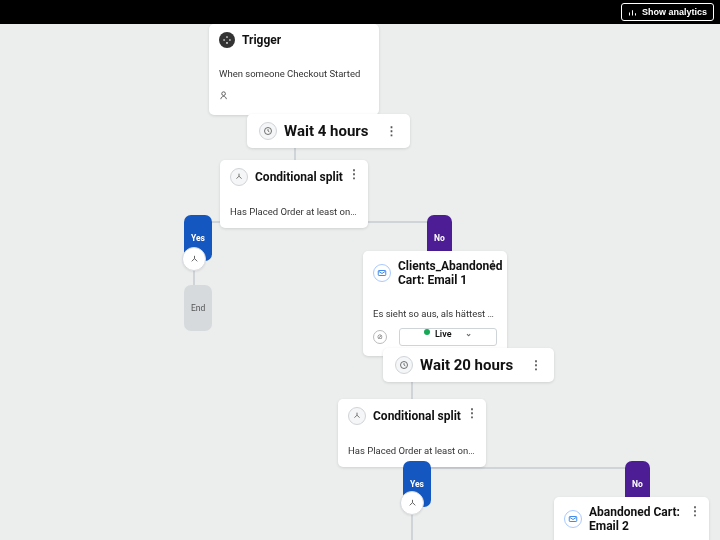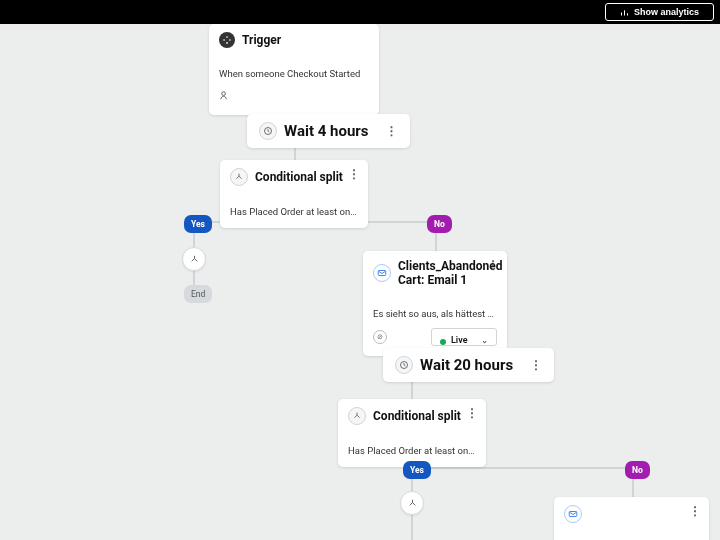--- a/index.html
+++ b/index.html
@@ -1,42 +1,42 @@
 <!DOCTYPE html>
 <html><head>
 <meta charset="utf-8">
 <style>
   html,body{margin:0;padding:0;width:720px;height:540px;background:#eceeee;font-family:-apple-system,BlinkMacSystemFont,"Segoe UI",Roboto,Arial,sans-serif;overflow:hidden;color:#111}
   .topbar{position:absolute;top:0;left:0;right:0;height:24px;background:#000;display:flex;justify-content:flex-end;align-items:center;padding:0 6px;gap:6px}
-  .analytics-btn{display:flex;align-items:center;gap:5px;height:18px;padding:0 14px;border:1px solid #fff;border-radius:3px;background:#000;color:#fff;font-size:9px;font-weight:600;cursor:pointer}
+  .analytics-btn{display:flex;align-items:center;gap:5px;height:18px;padding:0 6px;border:1px solid #fff;border-radius:3px;background:#000;color:#fff;font-size:9px;font-weight:600;cursor:pointer}
   .analytics-btn svg{width:9px;height:9px}
   .canvas{position:absolute;top:24px;left:0;right:0;bottom:0}
   .node{position:absolute;background:#fff;border-radius:5px;box-shadow:0 1px 3px rgba(0,0,0,.12);padding:8px 10px 10px 10px;box-sizing:border-box}
   .node .head{display:flex;align-items:center;gap:7px;position:relative}
   .node .title{font-size:12px;font-weight:700;line-height:1.2}
   .node .desc{font-size:9.5px;color:#333;margin-top:20px;line-height:1.3;white-space:nowrap;overflow:hidden;text-overflow:ellipsis}
   .more{position:absolute;right:-2px;top:0;font-size:12px;font-weight:700;color:#555;cursor:pointer;line-height:1}
   .ic{width:16px;height:16px;border-radius:50%;display:flex;align-items:center;justify-content:center;flex-shrink:0}
   .ic svg{width:10px;height:10px}
   .ic-trigger{background:#333}
   .ic-wait{background:#f5f6f7;border:1px solid #d0d4d8}
   .ic-split{background:#f5f6f7;border:1px solid #d0d4d8}
   .ic-email{border:1px solid #a9c9ff}
   .ic-email svg{stroke:#1a73e8}
   .footer-row{display:flex;align-items:center;justify-content:space-between;margin-top:8px}
   .meta-ic{width:12px;height:12px;border:1px solid #bbb;border-radius:50%;display:flex;align-items:center;justify-content:center;font-size:7px;color:#666}
-  .status-pill{display:flex;align-items:flex-end;gap:5px;height:16px;padding:0 8px;border:1px solid #cfd4d9;border-radius:3px;font-size:9px;font-weight:600;cursor:pointer;min-width:48px;position:relative}
+  .status-pill{display:flex;align-items:flex-start;gap:5px;height:16px;padding:0 24px;border:1px solid #cfd4d9;border-radius:3px;font-size:9px;font-weight:600;cursor:pointer;min-width:48px;position:relative}
   .status-pill .dot{width:6px;height:6px;border-radius:50%;background:#18a957}
   .status-pill .caret{margin-left:auto;font-size:8px;color:#666}
   .wait-node{display:flex;align-items:center;gap:7px;padding:8px 12px}
   .wait-node .title{font-size:15px;font-weight:700}
   .wait-node .more{position:static;margin-left:10px}
-  .chip{position:absolute;height:14px;padding:2px 7px;border-radius:7px;font-size:8.5px;font-weight:700;display:flex;align-items:center;color:#fff}
+  .chip{position:absolute;height:14px;padding:16px 7px;border-radius:7px;font-size:8.5px;font-weight:700;display:flex;align-items:center;color:#fff}
   .chip.yes{background:#1557c0}
-  .chip.no{background:#a21caf}
+  .chip.no{background:#4c1d95}
   .chip.end{background:#d6dadd;color:#555;font-weight:400}
   .conn{position:absolute;background:#cfd4d9}
   .junc{position:absolute;width:22px;height:22px;border-radius:50%;background:#fff;border:1px solid #d6dadd;display:flex;align-items:center;justify-content:center;box-shadow:0 1px 2px rgba(0,0,0,.08)}
   .junc svg{width:11px;height:11px;stroke:#555}
   .tiny-ic{margin-top:6px}
 </style>
 </head>
 <body>
 
 <div class="topbar">
@@ -206,18 +206,19 @@
   <div class="node" style="left:554px;top:473px;width:155px">
     <div class="head">
       <span class="ic ic-email">
         <svg viewBox="0 0 12 12">
             <g fill="none" stroke="#1a73e8" stroke-width="1">
               <rect x="1.5" y="3" width="9" height="6" rx="1"></rect>
               <path d="M2 4l4 2.6L10 4"></path>
             </g>
           </svg>
       </span>
+      <span class="title">Abandoned Cart: Email 2</span>
       <span class="more">⋮</span>
     </div>
     <div class="desc">RE: Brauchen Sie Hilfe?</div>
   </div>
 
 </div>
 
 </body></html>

